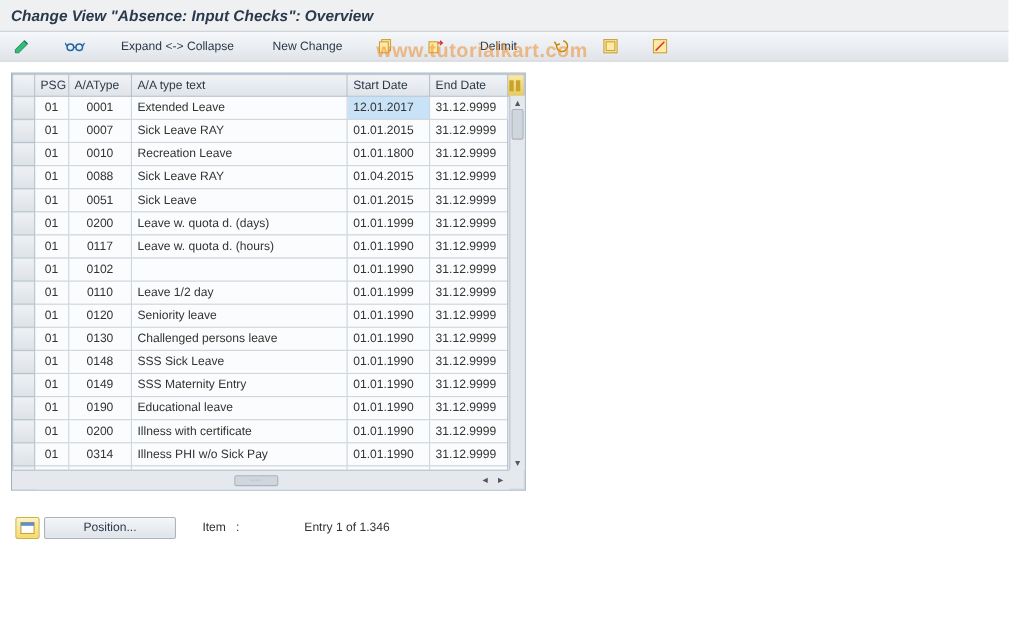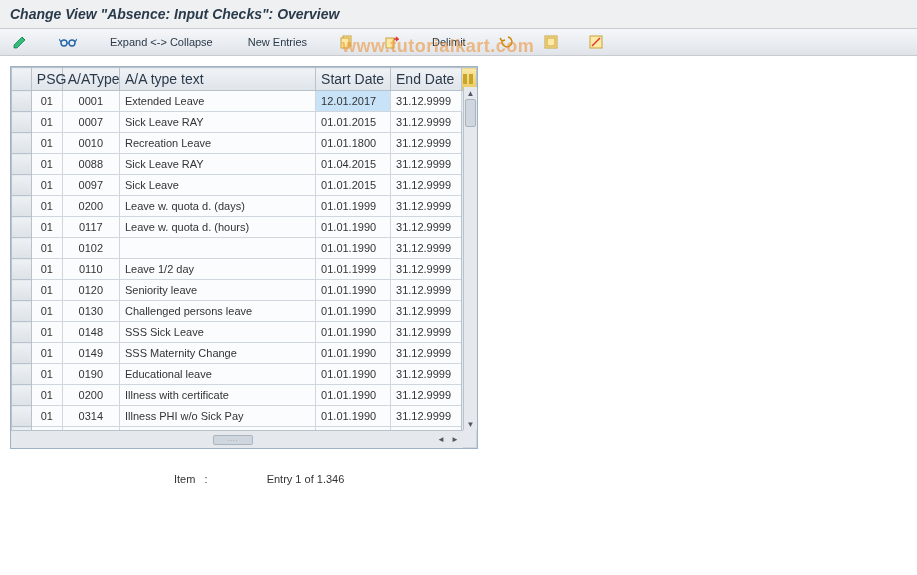--- a/index.html
+++ b/index.html
@@ -67,21 +67,21 @@
     width: 100%;
     table-layout: fixed;
   }
   .grid th {
     background: linear-gradient(#f0f3f6,#dfe4ea);
     border: 1px solid #b8c2cc;
     padding: 3px 5px;
     text-align: left;
     font-weight: normal;
     color: #2a3a4a;
-    font-size: 14px;
+    font-size: 11px;
     height: 20px;
   }
   .grid td {
     border: 1px solid #cfd6dd;
     padding: 2px 5px;
     background: #fbfcfd;
     color: #333;
     font-size: 11px;
     height: 21px;
     white-space: nowrap;
@@ -165,21 +165,21 @@
     width: 120px; height:20px;
     background: linear-gradient(#f4f6f9,#dfe4ea);
     border:1px solid #aab4bf;
     border-radius:2px;
     text-align:center;
     line-height:18px;
     cursor:pointer;
     font-size:11px;
     color:#2a3a4a;
   }
-  .item-lbl { margin-left: 160px; }
+  .item-lbl { }
   svg { display:block; }
 </style>
 </head>
 <body>
 
 <div class="title-bar">Change View "Absence: Input Checks": Overview</div>
 
 <div class="toolbar">
   <span class="tb-btn">
     <svg width="16" height="14" viewBox="0 0 16 14">
@@ -188,21 +188,21 @@
       </svg>
   </span>
   <span class="tb-btn">
     <svg width="18" height="12" viewBox="0 0 18 12">
         <circle cx="5" cy="7" r="3" fill="none" stroke="#26a" stroke-width="1.4"></circle>
         <circle cx="13" cy="7" r="3" fill="none" stroke="#26a" stroke-width="1.4"></circle>
         <path d="M8 7 L10 7 M2 6 L0 3 M16 6 L18 3" stroke="#26a" stroke-width="1.2"></path>
       </svg>
   </span>
   <span class="tb-txt">Expand &lt;-&gt; Collapse</span>
-  <span class="tb-txt">New Entries</span>
+  <span class="tb-txt">New Change</span>
   <span class="tb-btn">
     <svg width="14" height="14" viewBox="0 0 14 14">
         <rect x="3" y="1" width="8" height="10" fill="#ffe9a6" stroke="#caa13a"></rect>
         <rect x="1" y="3" width="8" height="10" fill="#ffe9a6" stroke="#caa13a"></rect>
       </svg>
   </span>
   <span class="tb-btn">
     <svg width="14" height="14" viewBox="0 0 14 14">
         <rect x="1" y="3" width="8" height="10" fill="#ffe9a6" stroke="#caa13a"></rect>
         <path d="M9 4 L13 4 L11 2 M13 4 L11 6" stroke="#d33" stroke-width="1.3" fill="none"></path>
@@ -287,21 +287,21 @@
           <td class="rowsel"></td>
           <td class="psg">01</td>
           <td class="aatype">0088</td>
           <td>Sick Leave RAY</td>
           <td class="date">01.04.2015</td>
           <td class="date">31.12.9999</td>
         </tr>
         <tr>
           <td class="rowsel"></td>
           <td class="psg">01</td>
-          <td class="aatype">0097</td>
+          <td class="aatype">0051</td>
           <td>Sick Leave</td>
           <td class="date">01.01.2015</td>
           <td class="date">31.12.9999</td>
         </tr>
         <tr>
           <td class="rowsel"></td>
           <td class="psg">01</td>
           <td class="aatype">0200</td>
           <td>Leave w. quota d. (days)</td>
           <td class="date">01.01.1999</td>
@@ -352,21 +352,21 @@
           <td class="psg">01</td>
           <td class="aatype">0148</td>
           <td>SSS Sick Leave</td>
           <td class="date">01.01.1990</td>
           <td class="date">31.12.9999</td>
         </tr>
         <tr>
           <td class="rowsel"></td>
           <td class="psg">01</td>
           <td class="aatype">0149</td>
-          <td>SSS Maternity Change</td>
+          <td>SSS Maternity Entry</td>
           <td class="date">01.01.1990</td>
           <td class="date">31.12.9999</td>
         </tr>
         <tr>
           <td class="rowsel"></td>
           <td class="psg">01</td>
           <td class="aatype">0190</td>
           <td>Educational leave</td>
           <td class="date">01.01.1990</td>
           <td class="date">31.12.9999</td>
@@ -405,18 +405,27 @@
     <div class="arrow">▼</div>
   </div>
   <div class="hscroll">
     <div class="handle">∙∙∙∙</div>
     <div class="arrow">◄</div>
     <div class="arrow">►</div>
   </div>
 </div>
 
 <div class="footer">
+  <div class="pos-btn-wrap">
+    <div class="pos-icon">
+      <svg width="14" height="12" viewBox="0 0 14 12">
+          <rect x="1" y="1" width="12" height="10" fill="#fff" stroke="#caa13a"></rect>
+          <rect x="1" y="1" width="12" height="3" fill="#5a8fce"></rect>
+        </svg>
+    </div>
+    <div class="pos-btn">Position...</div>
+  </div>
   <div class="item-lbl">
     <span>Item</span>&nbsp;&nbsp;
     <span>:</span>
   </div>
   <div style="margin-left:35px;">Entry 1 of 1.346</div>
 </div>
 
 </body></html>

